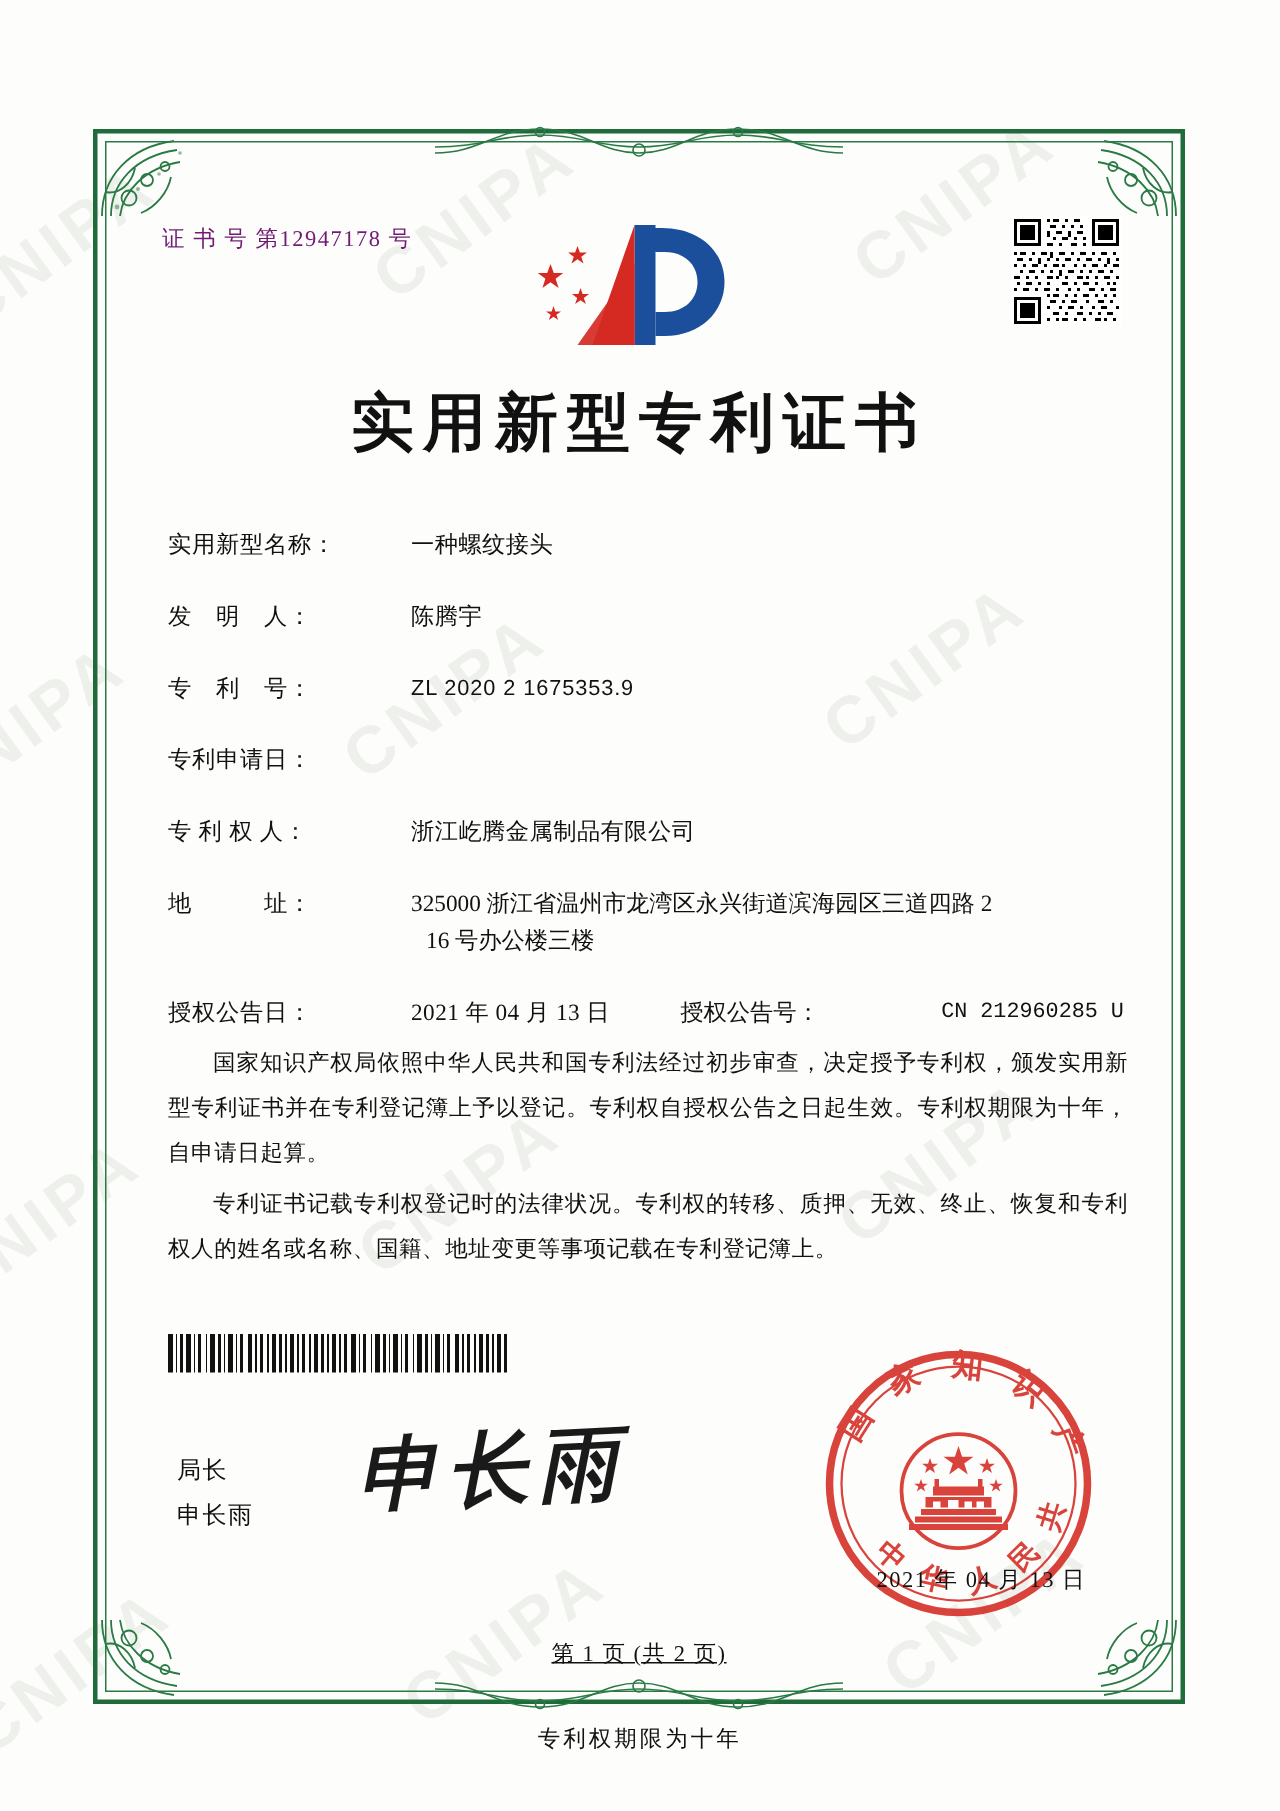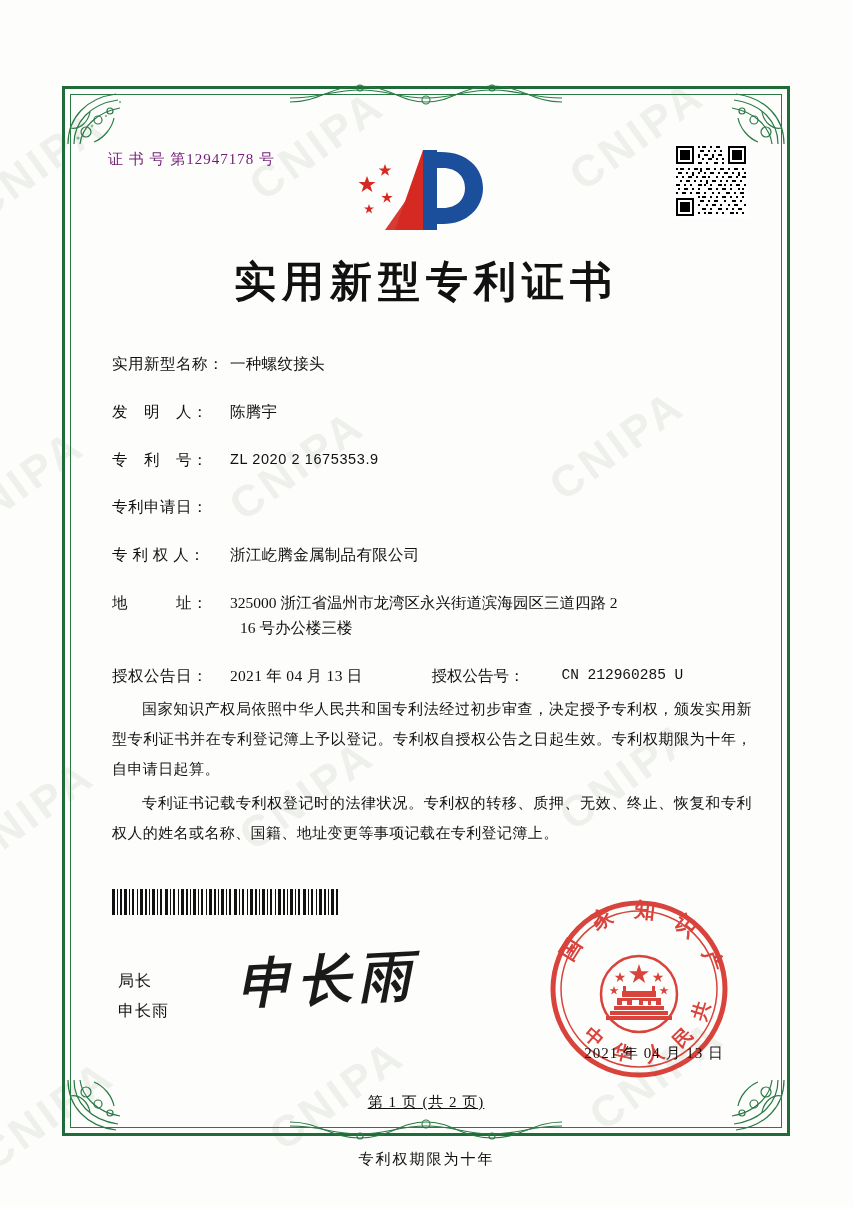--- a/index.html
+++ b/index.html
@@ -138,20 +138,21 @@
     left: 42px;
     top: 258px;
     width: 640px;
     font-size: 15.5px;
     line-height: 1.6;
   }
   .frow {
     display: flex;
     align-items: flex-start;
     margin-bottom: 23px;
+    gap: 44px;
   }
   .flabel {
     width: 118px;
     flex: 0 0 118px;
     white-space: nowrap;
     letter-spacing: 0.5px;
   }
   .fvalue {
     flex: 1 1 auto;
     letter-spacing: 0.3px;

